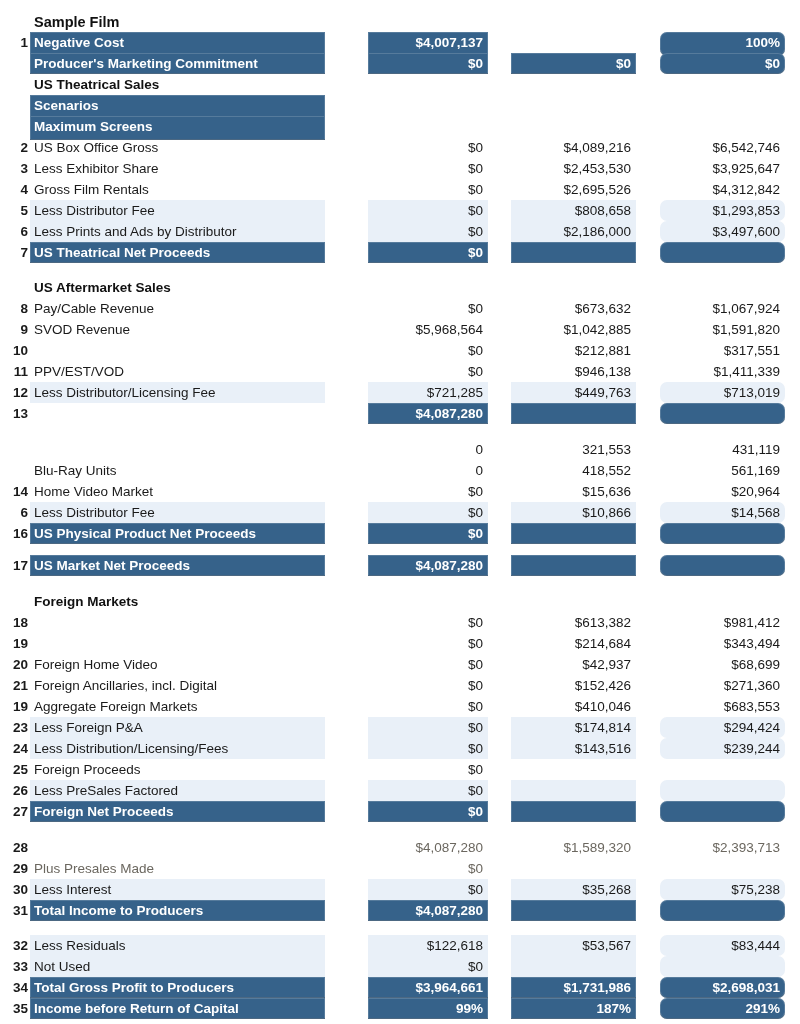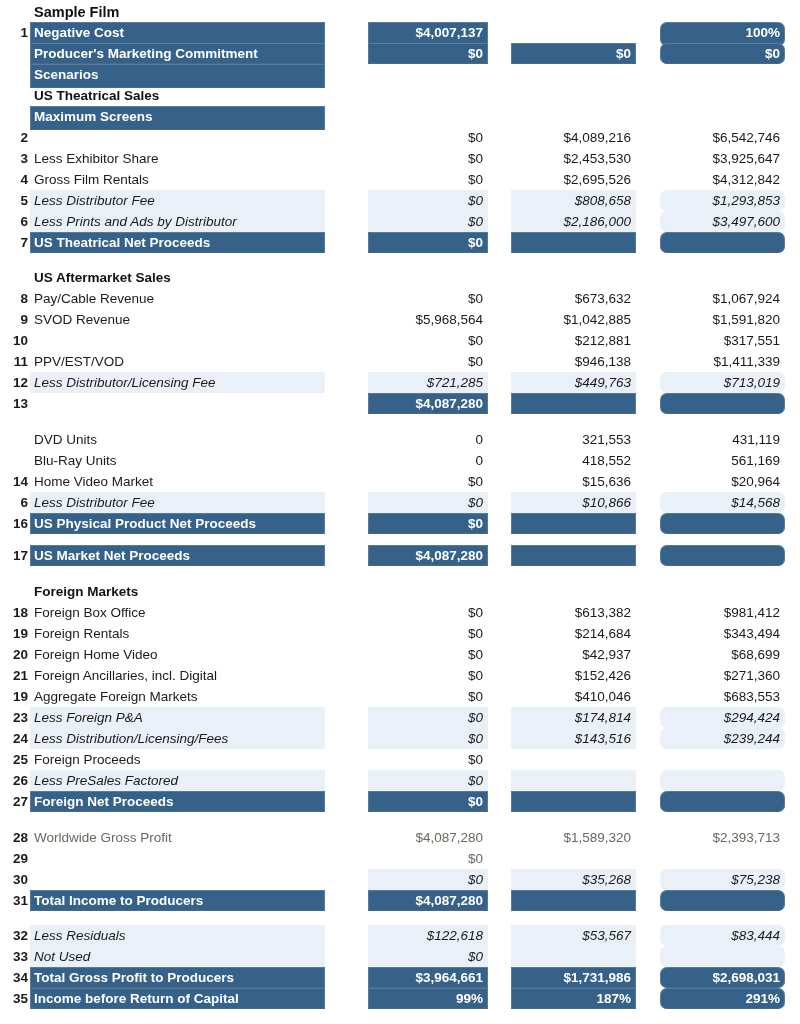--- a/index.html
+++ b/index.html
@@ -1,20 +1,20 @@
 <!DOCTYPE html>
 <html><head>
 <meta charset="utf-8">
 <style>
   html,body{margin:0;padding:0;background:#ffffff;}
   .page{
     position:relative;
     width:800px;height:1024px;
     box-sizing:border-box;
-    padding-top:3px;
+    padding-top:13px;
     background:#ffffff;
     font-family:"Liberation Sans", sans-serif;
     font-size:13.5px;
     color:#1a1a1a;
     overflow:hidden;
   }
   .row{
     display:grid;
     grid-template-columns:28px 2px 295px 43px 120px 23px 125px 24px 125px;
     height:21px;
@@ -42,21 +42,21 @@
     overflow:hidden;
   }
   .al-r{text-align:right;padding-right:5px;}
   .al-c{text-align:center;margin-top:24px;}
   .dark{
     background:var(--dark);
     color:#ffffff;
     font-weight:700;
     box-shadow:inset 0 0 0 1px rgba(255,255,255,0.16), inset 0 -1px 0 rgba(0,0,0,0.22);
   }
-  .light{background:var(--light);font-style:italic;}
+  .light{background:var(--light);}
   .graytxt{color:var(--gray);}
   .title{
     font-weight:700;
     font-size:14.5px;
     color:#111111;
   }
   .section{
     grid-column:3 / span 7;
     padding-left:4px;
     font-weight:700;
@@ -80,38 +80,39 @@
         <div class="vcell cell-better al-r dark">100%</div>
       </div>
       <div class="row">
         <div class="num"></div>
         <div class="labelcell dark">Producer's Marketing Commitment</div>
         <div class="vcell cell-low al-r dark">$0</div>
         <div class="vcell cell-expected al-r dark">$0</div>
         <div class="vcell cell-better al-r dark">$0</div>
       </div>
       <div class="row">
+        <div class="section">US Theatrical Sales</div>
+      </div>
+      <div class="row">
         <div class="num"></div>
         <div class="labelcell dark">Scenarios</div>
         <div class="vcell cell-low al-c dark">Low</div>
         <div class="vcell cell-expected al-c dark">Expected</div>
         <div class="vcell cell-better al-c dark">Better</div>
       </div>
       <div class="row">
-        <div class="section">US Theatrical Sales</div>
-      </div>
-      <div class="row">
         <div class="num"></div>
         <div class="labelcell dark">Maximum Screens</div>
         <div class="vcell cell-low al-c dark">0</div>
         <div class="vcell cell-expected al-c dark">500</div>
         <div class="vcell cell-better al-c dark">800</div>
       </div>
       <div class="row">
         <div class="num">2</div>
+        <div class="labelcell">US Box Office Gross</div>
         <div class="vcell cell-low al-r">$0</div>
         <div class="vcell cell-expected al-r">$4,089,216</div>
         <div class="vcell cell-better al-r">$6,542,746</div>
       </div>
       <div class="row">
         <div class="num">3</div>
         <div class="labelcell">Less Exhibitor Share</div>
         <div class="vcell cell-low al-r">$0</div>
         <div class="vcell cell-expected al-r">$2,453,530</div>
         <div class="vcell cell-better al-r">$3,925,647</div>
@@ -184,21 +185,20 @@
       </div>
       <div class="row">
         <div class="num">13</div>
         <div class="vcell cell-low al-r dark">$4,087,280</div>
         <div class="vcell cell-expected al-r dark"></div>
         <div class="vcell cell-better al-r dark"></div>
       </div>
       <div class="spacer" style="height: 15px;"></div>
       <div class="row">
         <div class="num"></div>
-        <div class="labelcell">DVD Units</div>
         <div class="vcell cell-low al-r">0</div>
         <div class="vcell cell-expected al-r">321,553</div>
         <div class="vcell cell-better al-r">431,119</div>
       </div>
       <div class="row">
         <div class="num"></div>
         <div class="labelcell">Blu-Ray Units</div>
         <div class="vcell cell-low al-r">0</div>
         <div class="vcell cell-expected al-r">418,552</div>
         <div class="vcell cell-better al-r">561,169</div>
@@ -231,28 +231,26 @@
         <div class="vcell cell-low al-r dark">$4,087,280</div>
         <div class="vcell cell-expected al-r dark"></div>
         <div class="vcell cell-better al-r dark"></div>
       </div>
       <div class="spacer" style="height: 15px;"></div>
       <div class="row">
         <div class="section">Foreign Markets</div>
       </div>
       <div class="row">
         <div class="num">18</div>
-        <div class="labelcell">Foreign Box Office</div>
         <div class="vcell cell-low al-r">$0</div>
         <div class="vcell cell-expected al-r">$613,382</div>
         <div class="vcell cell-better al-r">$981,412</div>
       </div>
       <div class="row">
         <div class="num">19</div>
-        <div class="labelcell">Foreign Rentals</div>
         <div class="vcell cell-low al-r">$0</div>
         <div class="vcell cell-expected al-r">$214,684</div>
         <div class="vcell cell-better al-r">$343,494</div>
       </div>
       <div class="row">
         <div class="num">20</div>
         <div class="labelcell">Foreign Home Video</div>
         <div class="vcell cell-low al-r">$0</div>
         <div class="vcell cell-expected al-r">$42,937</div>
         <div class="vcell cell-better al-r">$68,699</div>
@@ -302,33 +300,34 @@
       <div class="row">
         <div class="num">27</div>
         <div class="labelcell dark">Foreign Net Proceeds</div>
         <div class="vcell cell-low al-r dark">$0</div>
         <div class="vcell cell-expected al-r dark"></div>
         <div class="vcell cell-better al-r dark"></div>
       </div>
       <div class="spacer" style="height: 15px;"></div>
       <div class="row">
         <div class="num">28</div>
-        <div class="labelcell graytxt">Worldwide Gross Profit</div>
         <div class="vcell cell-low al-r graytxt">$4,087,280</div>
         <div class="vcell cell-expected al-r graytxt">$1,589,320</div>
         <div class="vcell cell-better al-r graytxt">$2,393,713</div>
       </div>
       <div class="row">
         <div class="num">29</div>
+        <div class="labelcell graytxt">Plus Presales Made</div>
         <div class="vcell cell-low al-r graytxt">$0</div>
         <div class="vcell cell-expected al-r"></div>
         <div class="vcell cell-better al-r"></div>
       </div>
       <div class="row">
         <div class="num">30</div>
+        <div class="labelcell light">Less Interest</div>
         <div class="vcell cell-low al-r light">$0</div>
         <div class="vcell cell-expected al-r light">$35,268</div>
         <div class="vcell cell-better al-r light">$75,238</div>
       </div>
       <div class="row">
         <div class="num">31</div>
         <div class="labelcell dark">Total Income to Producers</div>
         <div class="vcell cell-low al-r dark">$4,087,280</div>
         <div class="vcell cell-expected al-r dark"></div>
         <div class="vcell cell-better al-r dark"></div>

